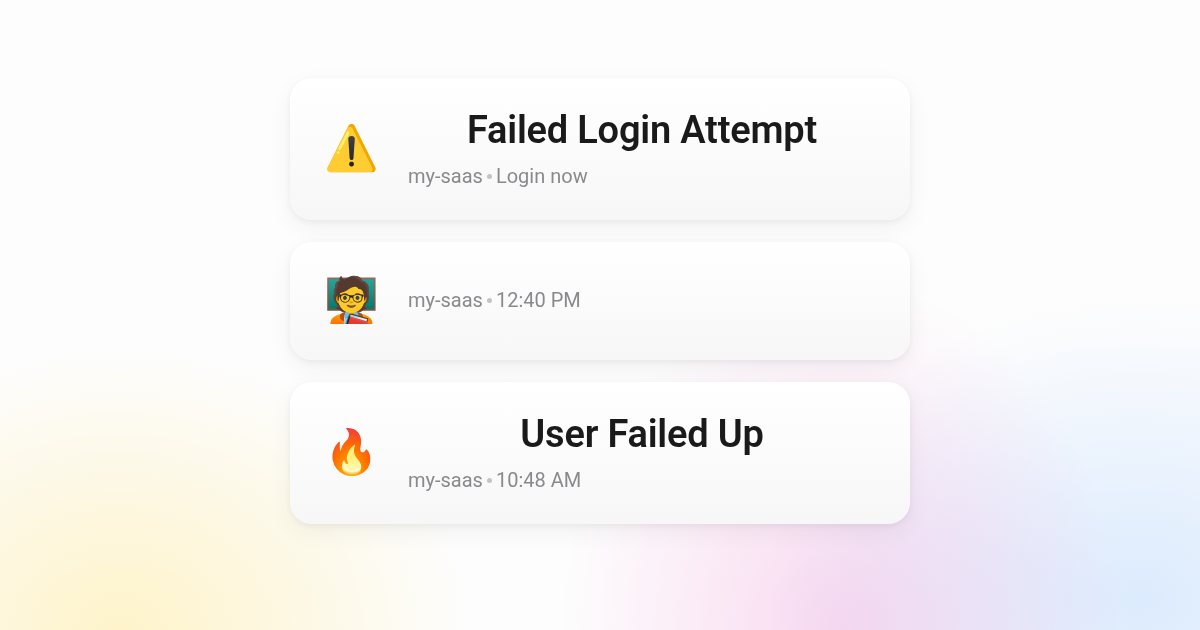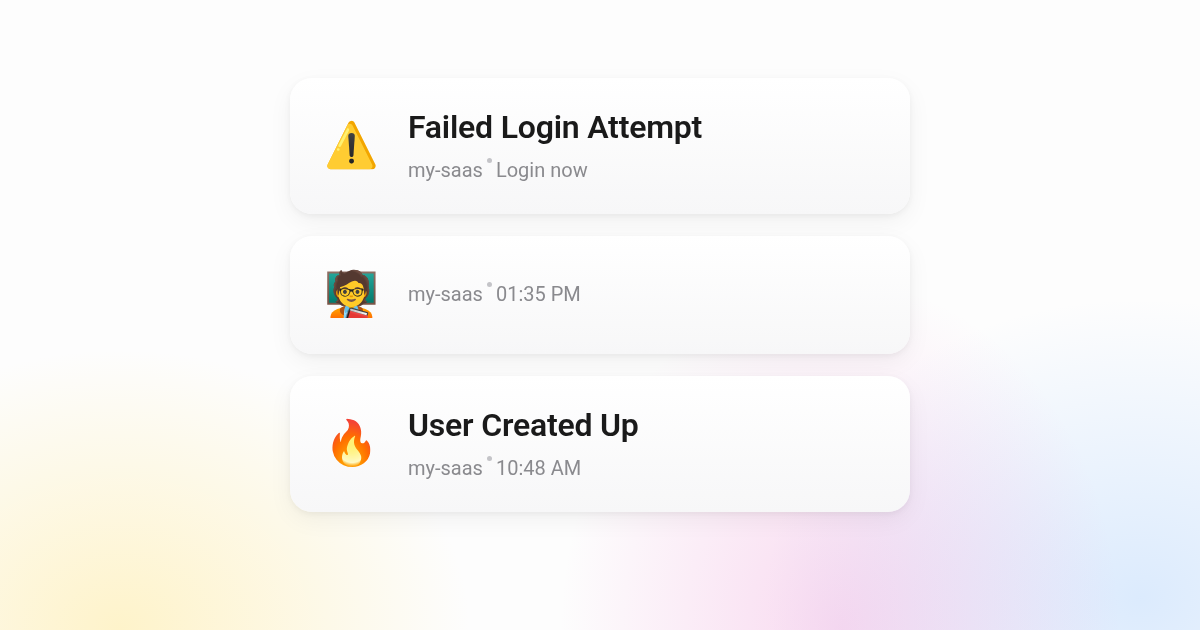--- a/index.html
+++ b/index.html
@@ -35,29 +35,30 @@
     height: 56px;
     display: flex;
     align-items: center;
     justify-content: center;
     font-size: 44px;
     line-height: 1;
     flex-shrink: 0;
   }
   .card-body { flex: 1; min-width: 0; }
   .card-title {
-    font-size: 32px;
+    font-size: 38px;
     font-weight: 600;
     color: #1a1a1a;
     letter-spacing: -0.2px;
     margin-bottom: 12px;
+    text-align: center;
   }
   .card-meta {
     display: flex;
-    align-items: flex-start;
+    align-items: center;
     gap: 4px;
     font-size: 20px;
     color: #8a8a8e;
   }
   .meta-dot {
     width: 5px; height: 5px; border-radius: 50%;
     background: #c4c4c8;
     display: inline-block;
   }
 </style>
@@ -77,29 +78,29 @@
       </div>
     </div>
   </div>
 
   <div class="card">
     <div class="card-icon">🧑‍🏫</div>
     <div class="card-body">
       <div class="card-meta">
         <span>my-saas</span>
         <span class="meta-dot"></span>
-        <span>01:35 PM</span>
+        <span>12:40 PM</span>
       </div>
     </div>
   </div>
 
   <div class="card">
     <div class="card-icon">🔥</div>
     <div class="card-body">
-      <div class="card-title">User Created Up</div>
+      <div class="card-title">User Failed Up</div>
       <div class="card-meta">
         <span>my-saas</span>
         <span class="meta-dot"></span>
         <span>10:48 AM</span>
       </div>
     </div>
   </div>
 
 </div>
 

